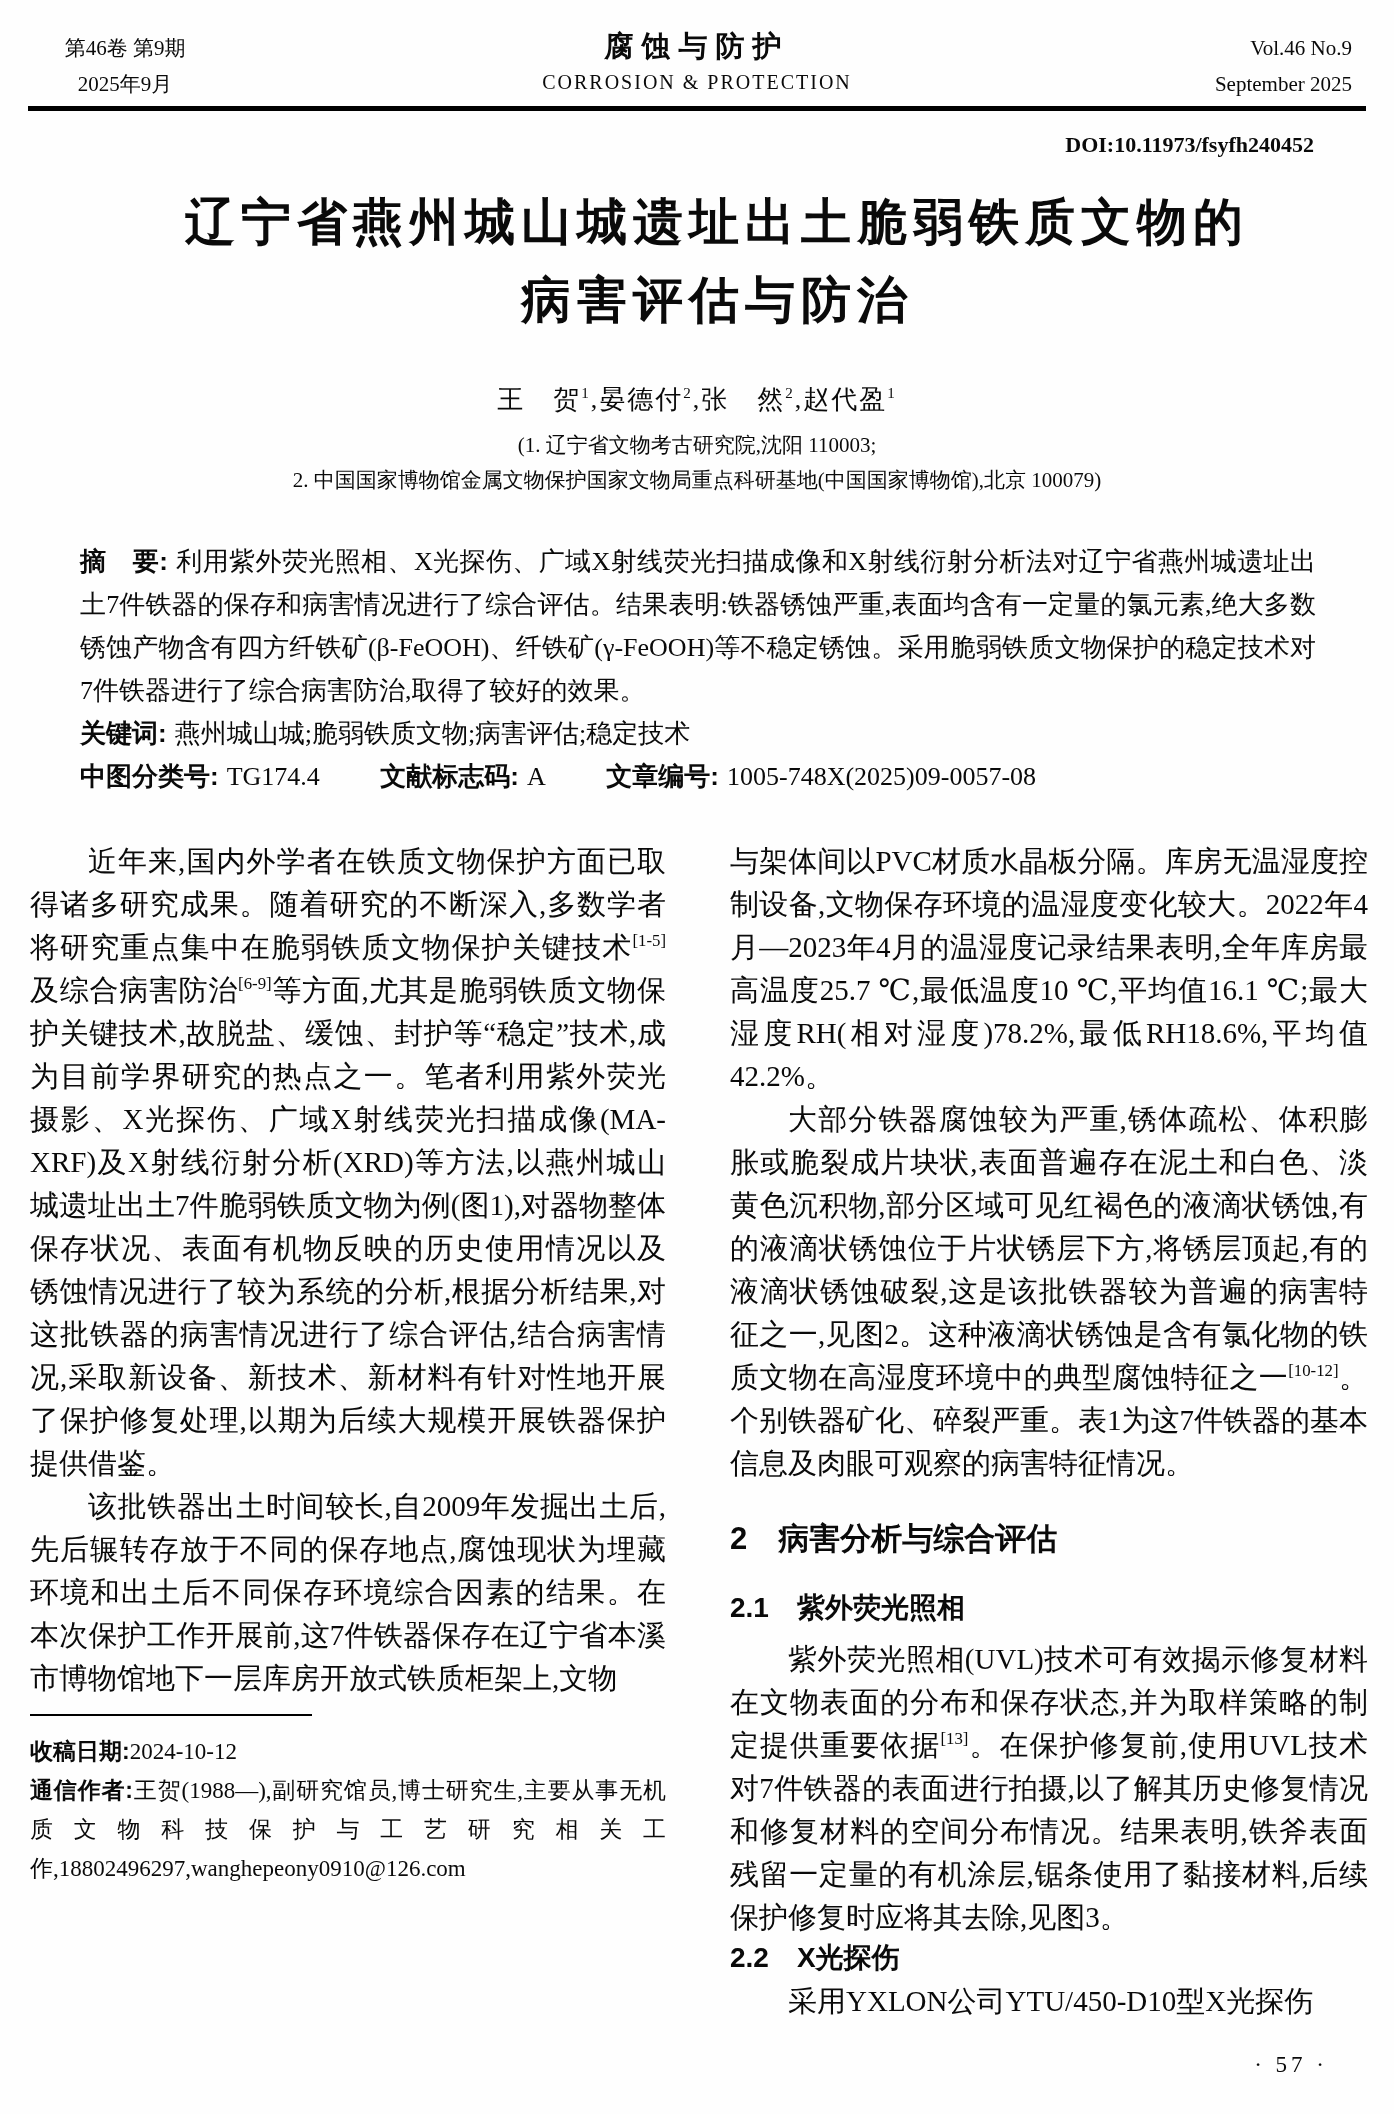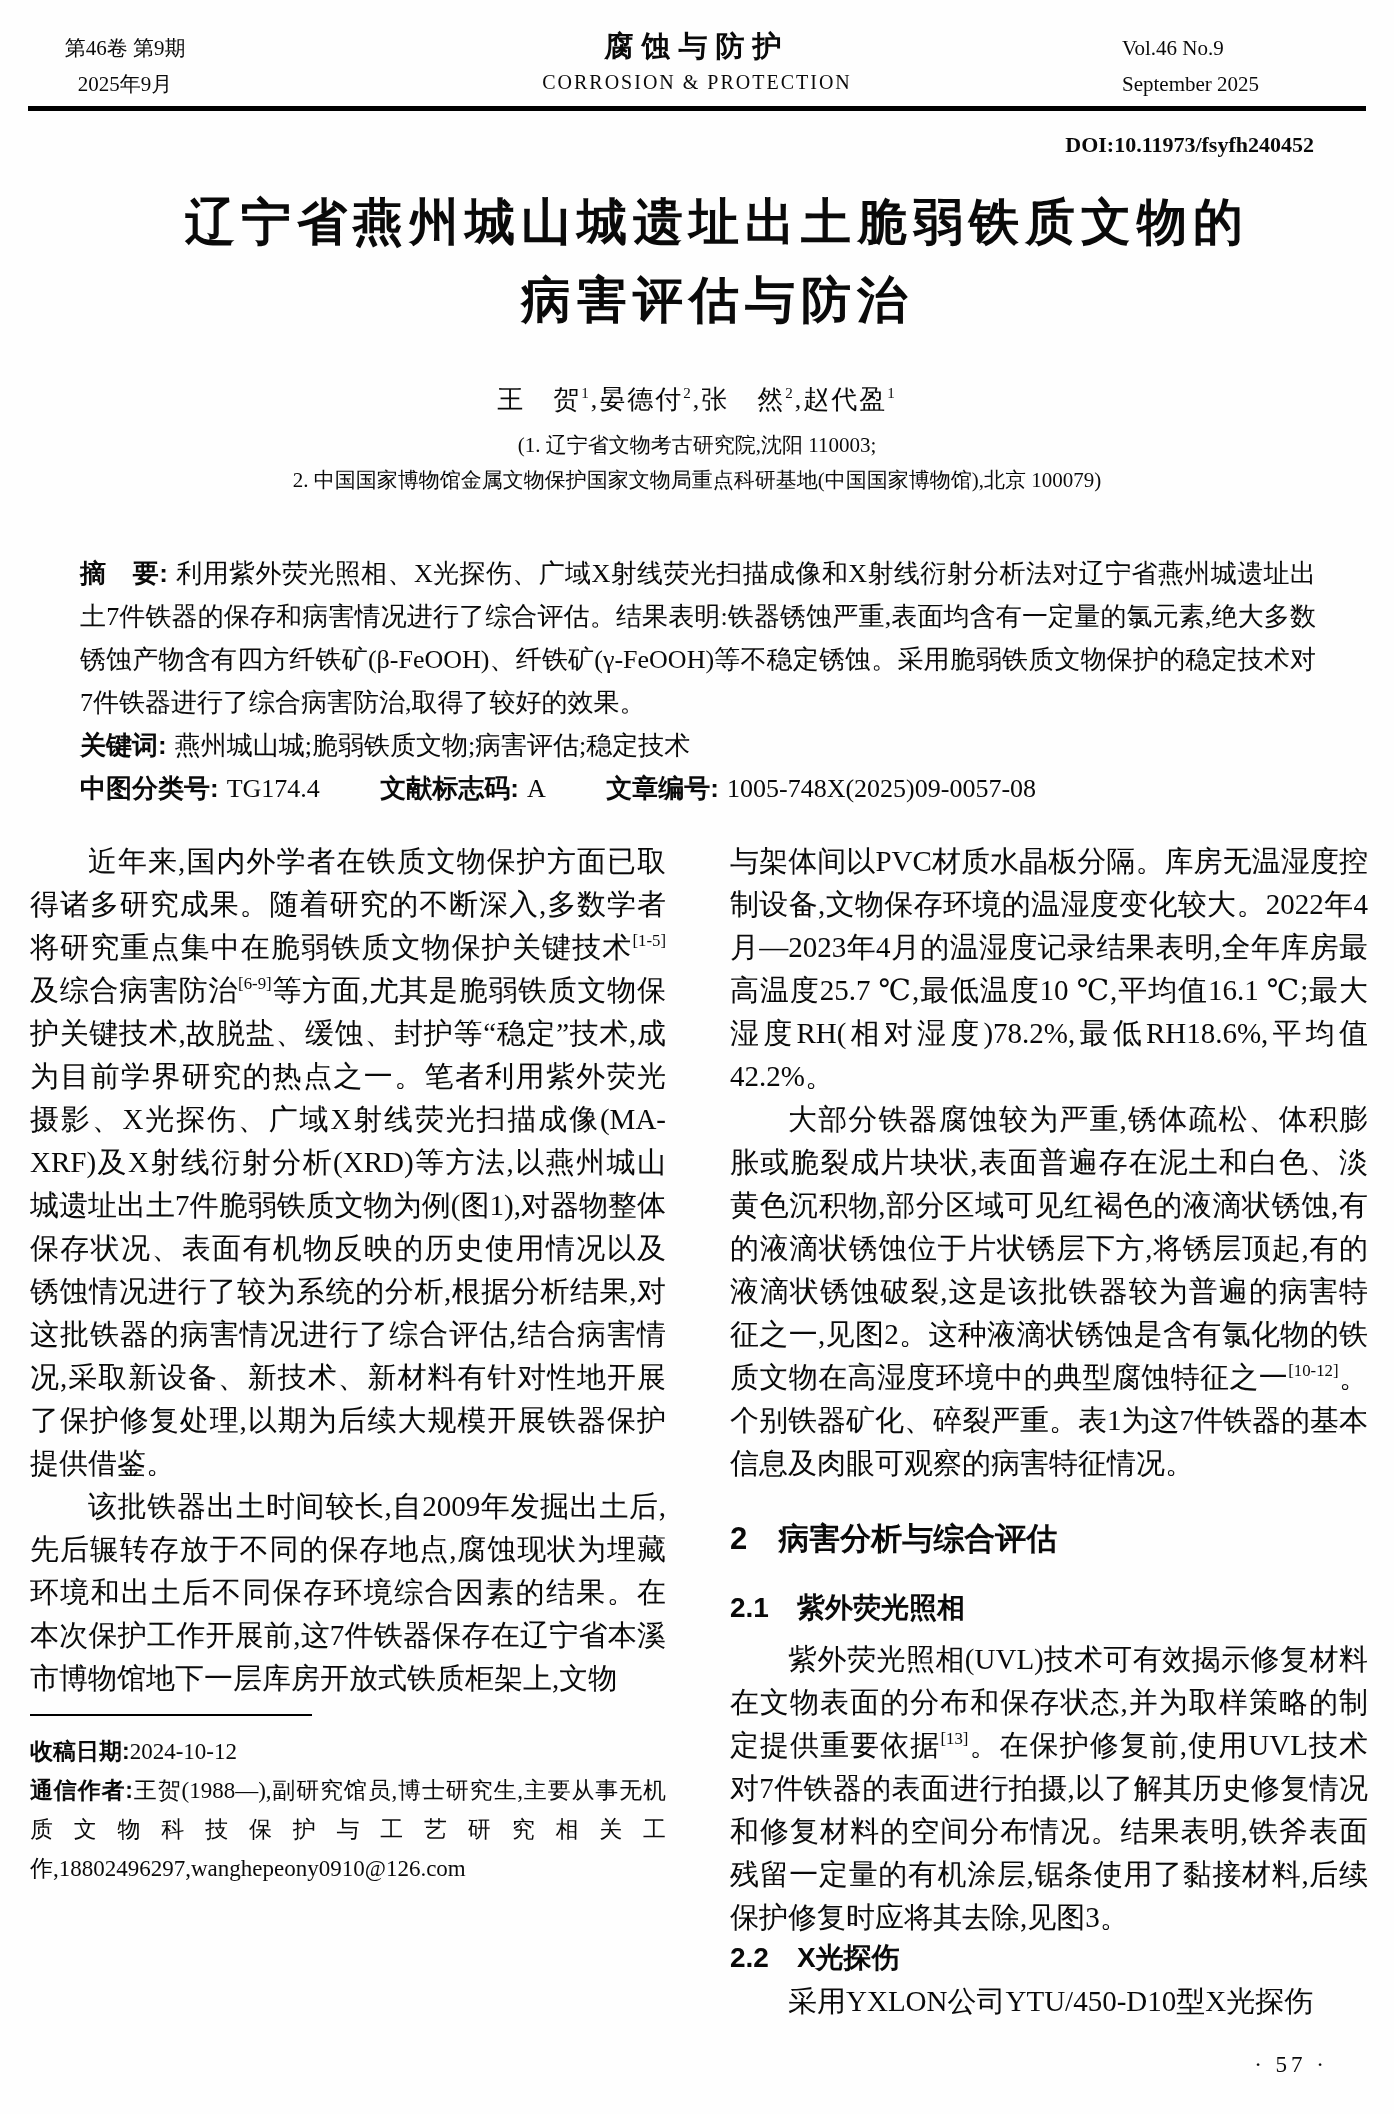--- a/index.html
+++ b/index.html
@@ -21,21 +21,21 @@
     position: absolute; left: 0; right: 0; top: 26px; text-align: center;
   }
   .hdr-center .jcn {
     font-size: 29px; font-weight: bold; letter-spacing: 8px; line-height: 40px;
   }
   .hdr-center .jen {
     font-size: 20px; letter-spacing: 2px; line-height: 32px;
   }
   .hdr-right {
     position: absolute; right: 42px; top: 30px; width: 230px;
-    text-align: left; font-size: 21px; line-height: 36px;
+    text-align: right; font-size: 21px; line-height: 36px;
   }
   .toprule {
     position: absolute; left: 28px; right: 28px; top: 106px; height: 5px;
     background: #000;
   }
   .doi {
     position: absolute; right: 80px; top: 132px;
     font-weight: bold; font-size: 22px;
     font-family: "Liberation Serif", "DejaVu Serif", serif;
   }
@@ -52,21 +52,21 @@
     text-align: center; font-size: 26px; letter-spacing: 2px;
   }
   .authors sup { font-size: 0.58em; vertical-align: super; line-height: 0; }
   .affils {
     position: absolute; left: 0; right: 0; top: 428px;
     text-align: center; font-size: 21px; line-height: 35px;
   }
   
   .abs {
     position: absolute; left: 80px; right: 78px; top: 540px;
-    font-size: 26px; line-height: 43px; text-align: justify; margin-top: 12px;
+    font-size: 26px; line-height: 43px; text-align: justify;
   }
   .abs p { margin: 0; }
   .blabel {
     font-weight: bold; padding-right: 8px;
     font-family: "Liberation Sans", "DejaVu Sans", sans-serif;
   }
   .meta .mg { margin-right: 54px; white-space: nowrap; }
   .meta .mg:last-child { margin-right: 0; }
   
   .col { position: absolute; top: 840px; }

